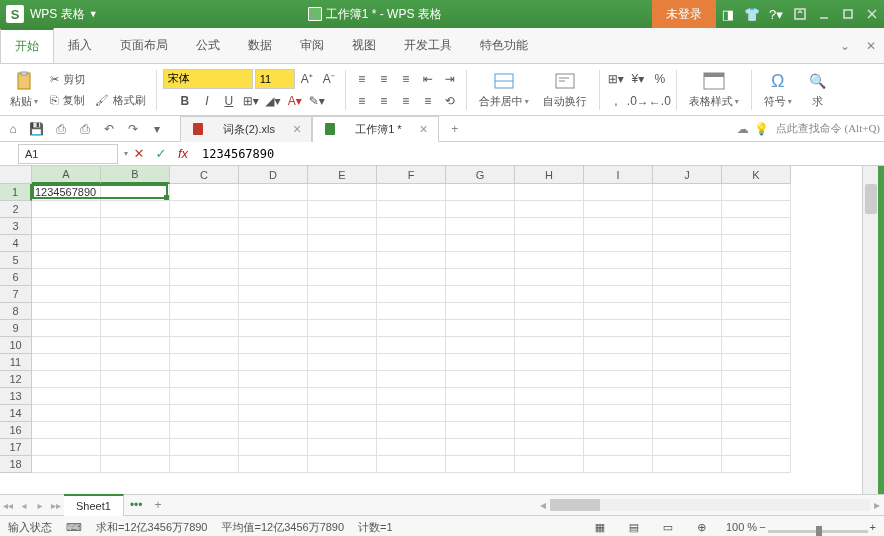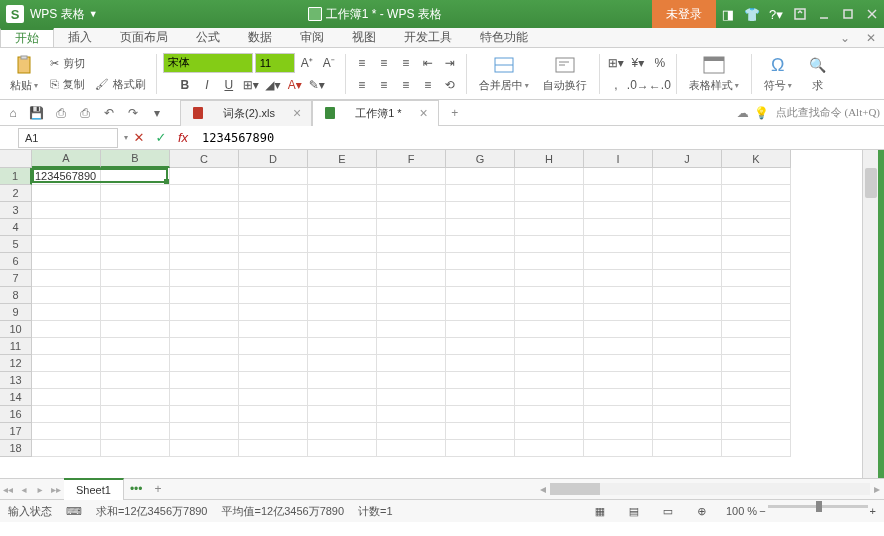--- a/index.html
+++ b/index.html
@@ -10,37 +10,37 @@
 .titlebar .logo { width: 18px; height: 18px; background: #fff; border-radius: 2px; margin: 0 6px; display: flex; align-items: center; justify-content: center; color: #3d8c3d; font-weight: bold; font-size: 13px; }
 .titlebar .appname { font-size: 12px; }
 .titlebar .dd { margin-left: 4px; font-size: 9px; }
 .titlebar .center { flex: 1; text-align: center; display: flex; align-items: center; justify-content: center; gap: 4px; }
 .titlebar .doc-icon { width: 14px; height: 14px; background: #6eb86e; border: 1px solid #fff; border-radius: 1px; }
 .titlebar .login { background: #e67e3c; padding: 0 14px; height: 28px; display: flex; align-items: center; cursor: pointer; }
 .titlebar .winbtn { width: 24px; height: 28px; display: flex; align-items: center; justify-content: center; cursor: pointer; font-size: 13px; }
 .titlebar .winbtn svg { fill: none; stroke: #e0e0e0; stroke-width: 1.5; }
 
 
-.menutabs { height: 20px; background: #f7f7f7; border-bottom: 1px solid #d0d0d0; display: flex; align-items: stretch; }
+.menutabs { height: 36px; background: #f7f7f7; border-bottom: 1px solid #d0d0d0; display: flex; align-items: stretch; }
 .menutabs .tab { padding: 0 14px; display: flex; align-items: center; cursor: pointer; color: #555; font-size: 12px; }
 .menutabs .tab.active { background: #fff; color: #3d8c3d; border-left: 1px solid #d0d0d0; border-right: 1px solid #d0d0d0; border-top: 2px solid #3d8c3d; }
 .menutabs .spacer { flex: 1; }
 .menutabs .rbtn { width: 26px; display: flex; align-items: center; justify-content: center; color: #888; cursor: pointer; }
 
 
 .ribbon { height: 52px; background: #fff; border-bottom: 1px solid #d0d0d0; display: flex; align-items: center; padding: 0 4px; gap: 2px; color: #555; }
 .ribbon .group { display: flex; align-items: center; gap: 2px; }
 .ribbon .sep { width: 1px; height: 40px; background: #ddd; margin: 0 4px; }
 .ribbon .bigbtn { display: flex; flex-direction: column; align-items: center; justify-content: center; padding: 2px 6px; cursor: pointer; min-width: 36px; }
 .ribbon .bigbtn .ico { width: 22px; height: 22px; display: flex; align-items: center; justify-content: center; }
 .ribbon .bigbtn .lbl { font-size: 11px; margin-top: 2px; display: flex; align-items: center; gap: 2px; }
 .ribbon .smallbtn { display: flex; align-items: center; gap: 4px; padding: 2px 4px; cursor: pointer; font-size: 11px; }
 .ribbon .vstack { display: flex; flex-direction: column; gap: 2px; }
 .ribbon .hstack { display: flex; gap: 2px; }
-.ribbon select, .ribbon .combo { height: 20px; border: 1px solid #ccc; font-size: 11px; padding: 0 4px; background: #84cc16; }
+.ribbon select, .ribbon .combo { height: 20px; border: 1px solid #ccc; font-size: 11px; padding: 0 4px; background: #fde047; }
 .ribbon .combo.font { width: 90px; }
 .ribbon .combo.size { width: 40px; }
 .ribbon .iconbtn { width: 20px; height: 20px; display: flex; align-items: center; justify-content: center; cursor: pointer; border: 1px solid transparent; font-size: 12px; }
 .dd-arrow { font-size: 8px; color: #888; }
 
 
 .qat { height: 26px; background: #fff; border-bottom: 1px solid #d0d0d0; display: flex; align-items: center; padding: 0 4px; gap: 6px; }
 .qat .qbtn { width: 18px; height: 18px; display: flex; align-items: center; justify-content: center; cursor: pointer; color: #666; }
 .qat .tab-area { display: flex; align-items: stretch; height: 26px; margin-left: 8px; }
 .qat .doctab { display: flex; align-items: center; gap: 18px; padding: 0 10px; border: 1px solid #d0d0d0; border-bottom: none; background: #f4f4f4; cursor: pointer; font-size: 11px; max-width: 220px; }
@@ -85,21 +85,21 @@
 .sheettabs .dots { color: #3d8c3d; padding: 0 6px; cursor: pointer; }
 .sheettabs .add { color: #888; padding: 0 6px; cursor: pointer; }
 .sheettabs .hscroll { flex: 1; display: flex; align-items: center; justify-content: flex-end; padding-right: 4px; }
 .sheettabs .hscroll .track { width: 320px; height: 12px; background: #f0f0f0; position: relative; }
 .sheettabs .hscroll .thumb { position: absolute; left: 0; width: 50px; height: 12px; background: #ccc; }
 
 
 .statusbar { height: 22px; background: #f7f7f7; display: flex; align-items: center; padding: 0 8px; font-size: 11px; color: #555; gap: 14px; }
 .statusbar .spacer { flex: 1; }
 .statusbar .viewbtn { width: 20px; height: 16px; display: flex; align-items: center; justify-content: center; cursor: pointer; }
-.statusbar .zoom { display: flex; align-items: flex-start; gap: 2px; }
+.statusbar .zoom { display: flex; align-items: flex-end; gap: 2px; }
 .statusbar .slider { width: 100px; height: 3px; background: #ccc; position: relative; }
 .statusbar .slider .knob { position: absolute; left: 48px; top: -4px; width: 6px; height: 11px; background: #888; }
 
 svg { display: block; }
 </style>
 </head>
 <body>
 
 <div class="titlebar">
   <div class="logo">S</div>

